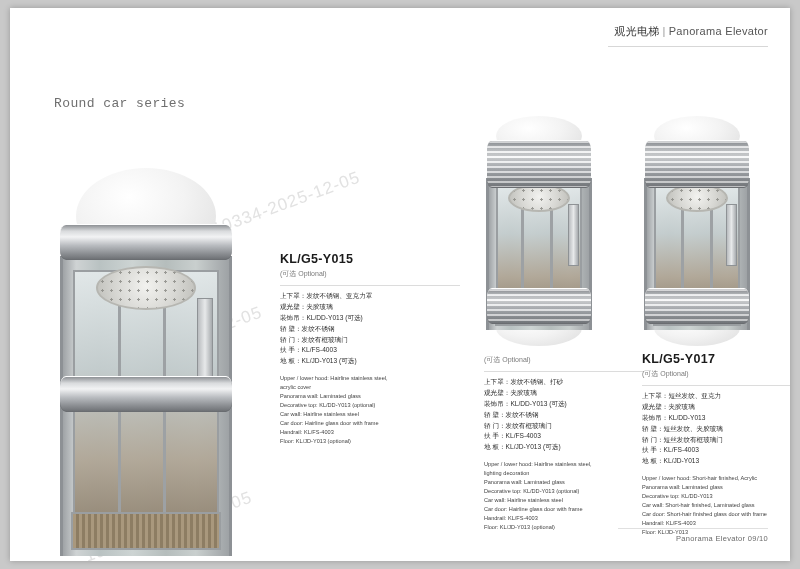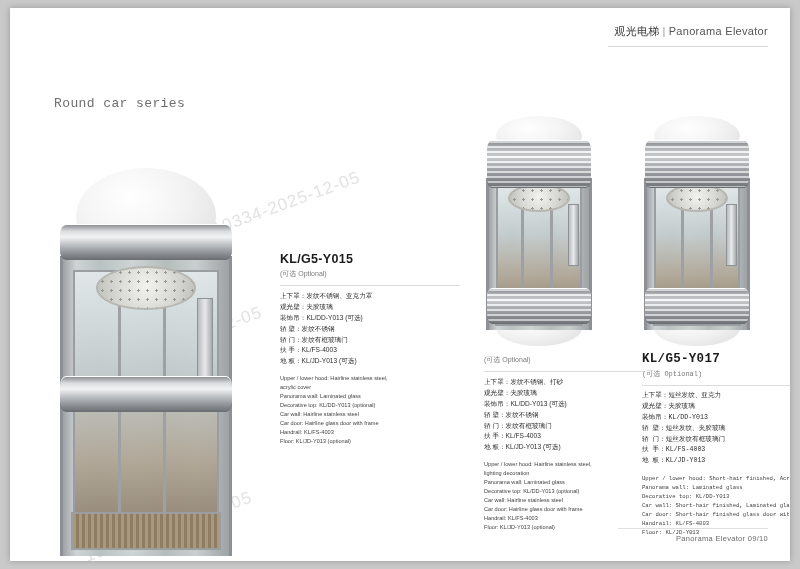--- a/index.html
+++ b/index.html
@@ -127,21 +127,21 @@
   .optional{
     margin-top:3px;font-size:7px;color:#7b7b7b;
   }
   .sep{margin-top:6px;width:100%;height:1px;background:#dcdcdc;}
   .spec{margin-top:5px;}
   .spec div{font-size:6.6px;color:#2c2c2c;line-height:1.65;white-space:nowrap;}
   .spec-en{margin-top:7px;}
   .spec-en div{font-size:5.6px;color:#444;line-height:1.62;white-space:nowrap;}
   .b1{left:232px;top:244px;width:180px;margin-left:38px;}
   .b2{left:474px;top:344px;width:160px;}
-  .b3{left:632px;top:344px;width:150px;font-family:Liberation Mono, monospace;}
+  .b3{left:632px;top:344px;width:150px;}
   
   .footer{
     position:absolute;right:22px;bottom:18px;
     font-size:7.5px;color:#6a6a6a;letter-spacing:.3px;margin-top:48px;
   }
   .footer-rule{
     position:absolute;right:22px;bottom:32px;width:150px;height:1px;background:#e0e0e0;
   }
 </style>
 </head>

